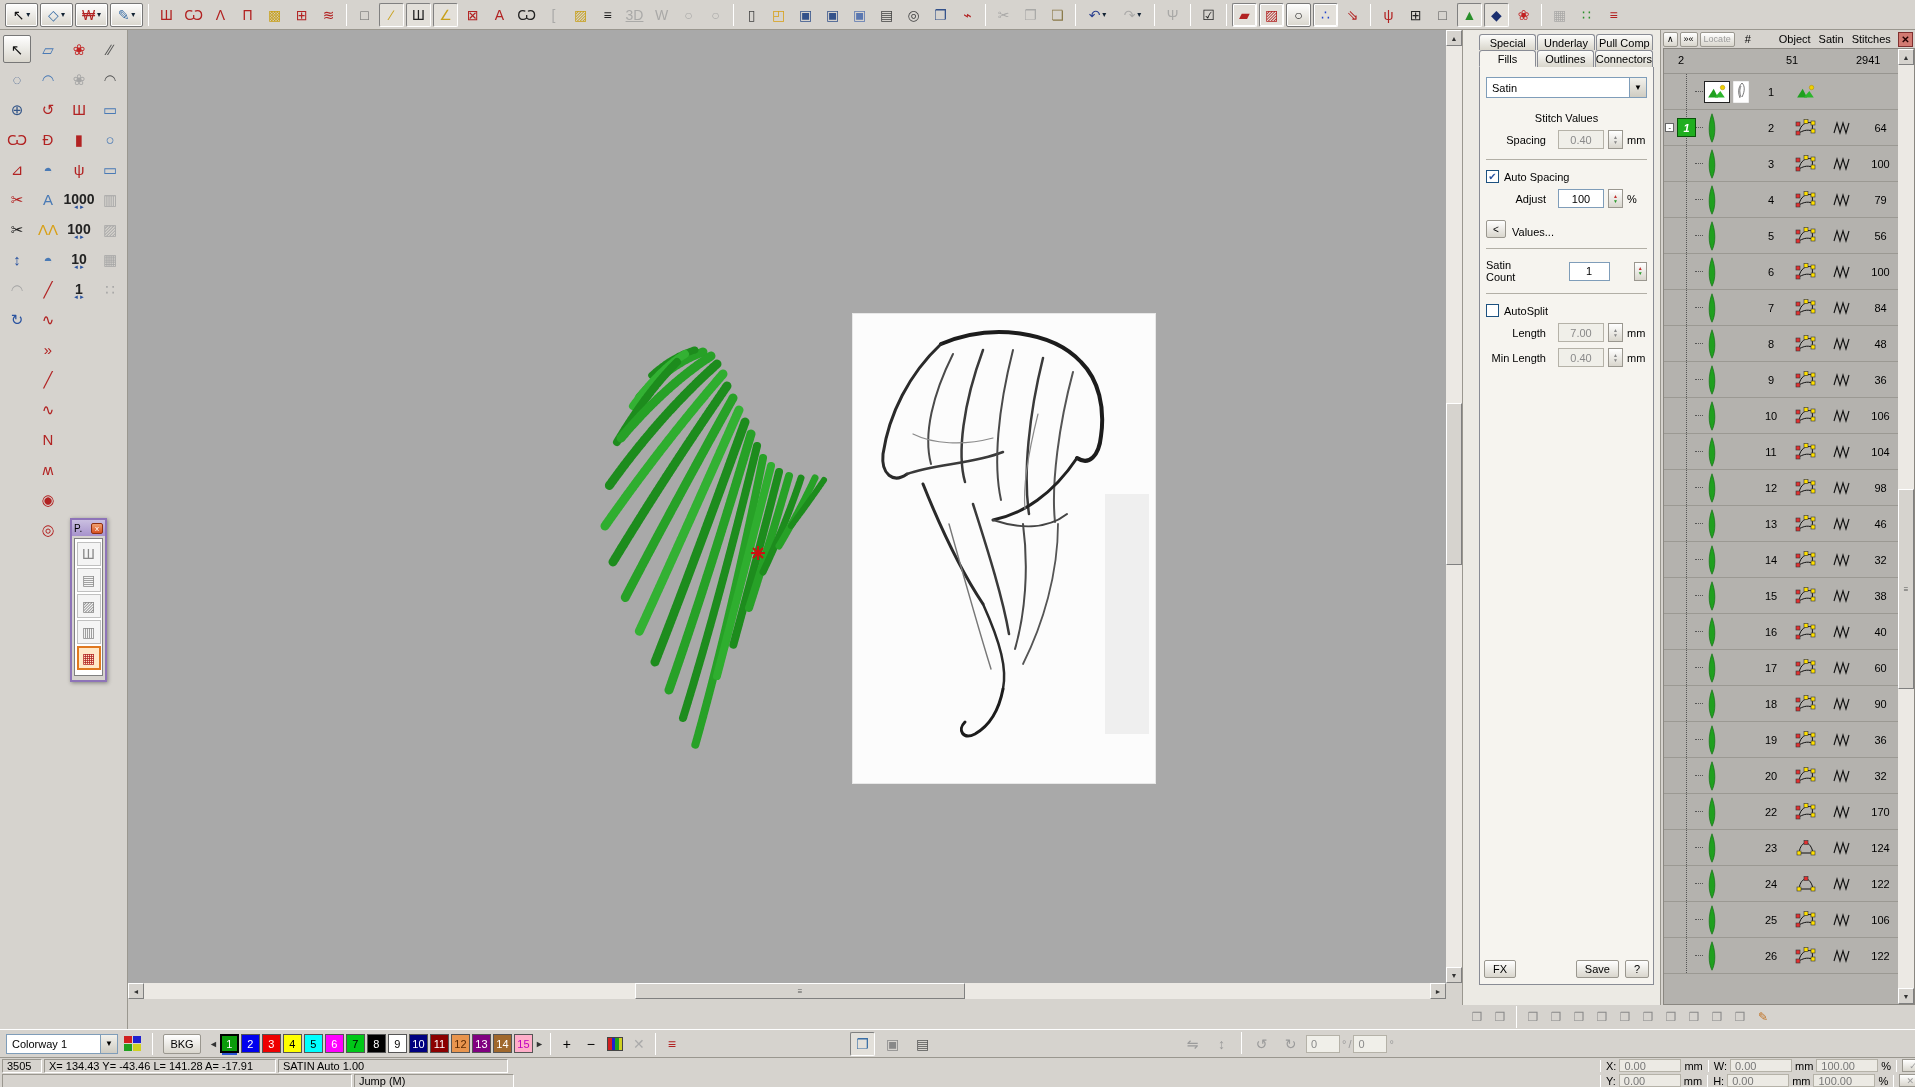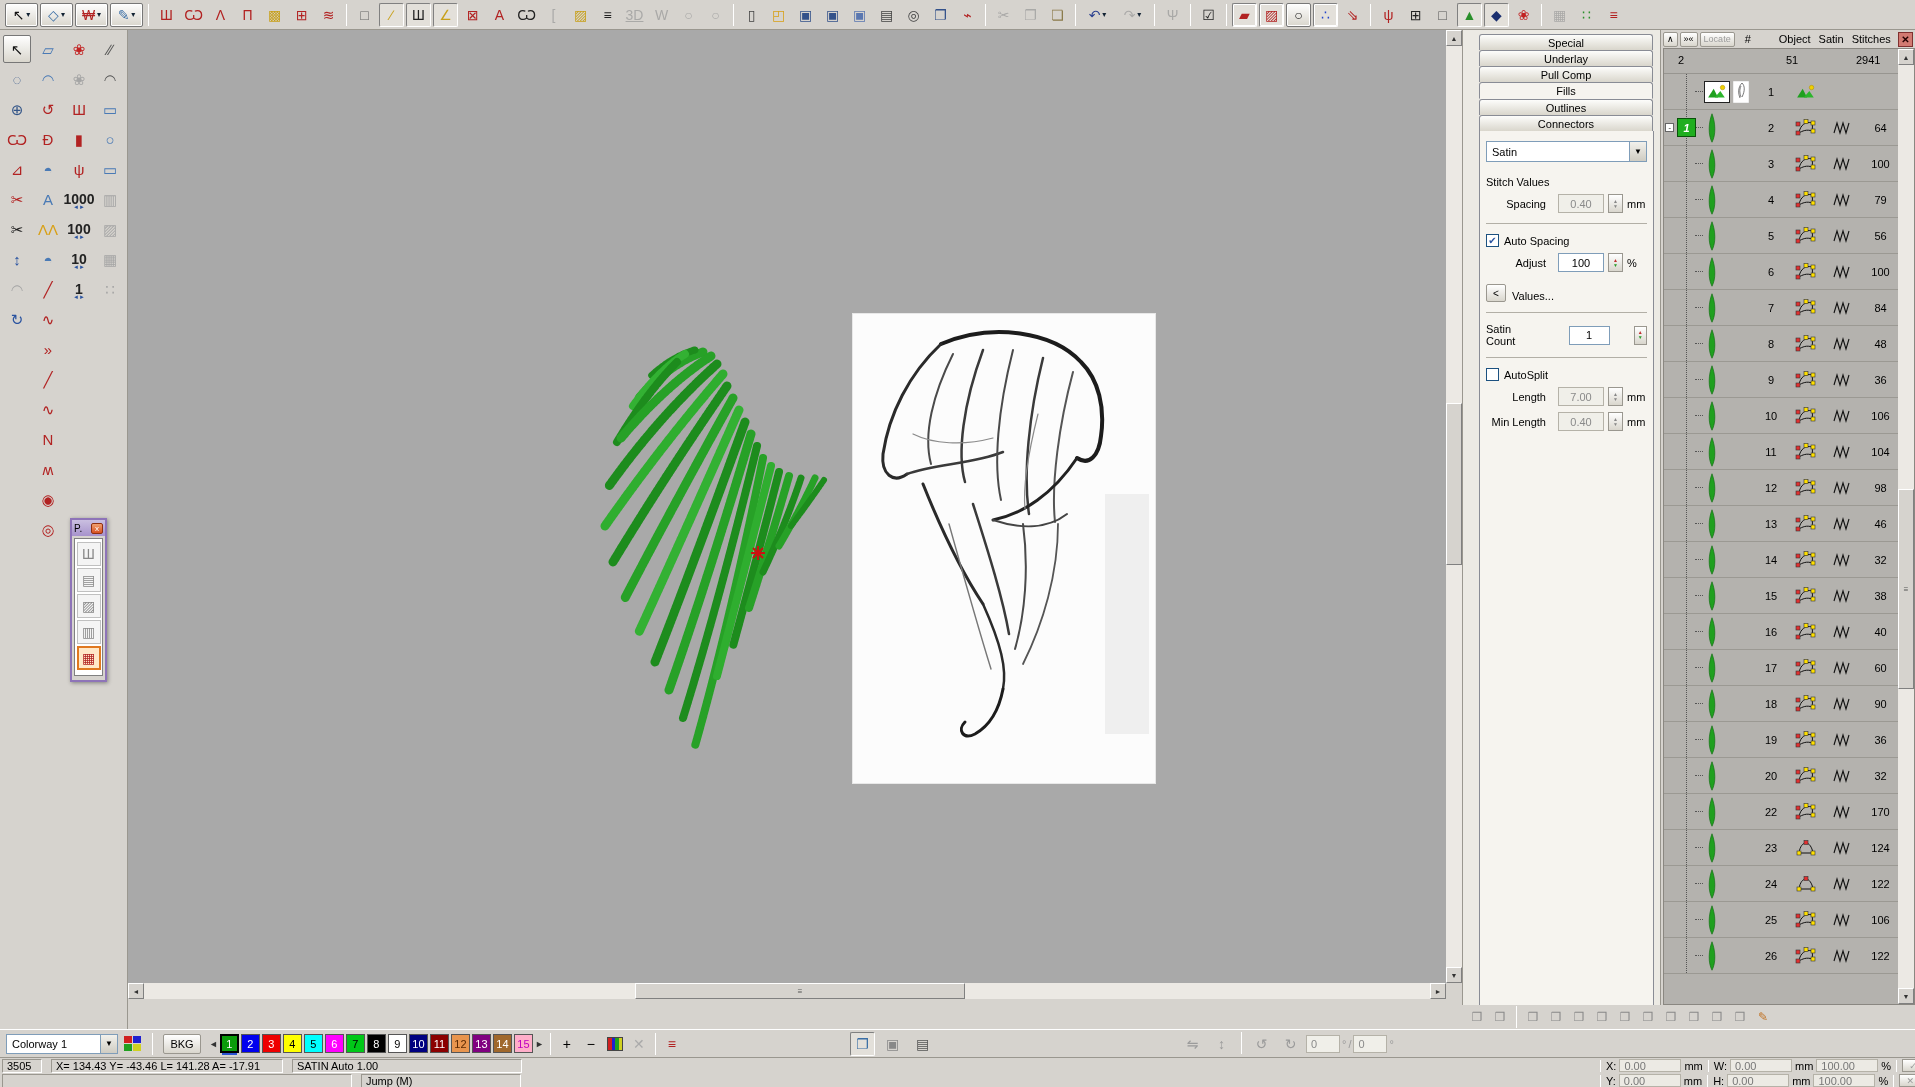--- a/index.html
+++ b/index.html
@@ -55,32 +55,32 @@
     border:1px solid #903010; color:#fff; font-size:8px; line-height:9px; text-align:center; border-radius:2px; }
   #fpal-body { margin:2px; background:#fff; border:1px solid #808080; height:138px;
     display:flex; flex-direction:column; align-items:center; padding-top:3px; }
   .fpi { width:24px; height:24px; margin-bottom:2px; display:flex; align-items:center;
     justify-content:center; border:1px solid #c0c0c0; background:#f4f4f4; }
   .fpi .g { font-size:14px; }
   .fpi.selected { border:2px solid #e07820; background:#ffe8c8; }
   
   #props { position:absolute; left:1462px; top:30px; width:198px; height:975px;
     background:#eceae4; border-left:1px solid #9a978f; padding:4px 6px 0 16px; }
-  .tabrow { display:flex;flex-direction:column; }
+  .tabrow { display:flex; }
   .tab { flex:1; text-align:center; font-size:11px; padding:2px 0 1px;
     border:1px solid #898c95; border-bottom:none; border-radius:3px 3px 0 0;
     background:linear-gradient(#fdfdfb,#d9d6cc); margin-right:1px; }
   .tab.active { background:#f6f4ef; position:relative; z-index:2; border-bottom:1px solid #f6f4ef; }
   #props-content { border:1px solid #898c95; border-top:none; background:#f6f4ef;
     height:918px; padding:10px 6px 0; position:relative; }
   .combo { display:flex; height:21px; border:1px solid #7f9db9; background:#fff;
     align-items:center; padding-left:5px; }
   .combo .dd { margin-left:auto; width:17px; height:100%; display:flex; align-items:center;
     justify-content:center; font-size:8px; background:linear-gradient(#f2f1ec,#cfccc2); border-left:1px solid #7f9db9; }
-  .sect-title { margin:14px 0 6px; }
+  .sect-title { text-align:center; margin:14px 0 6px; }
   .frow { display:flex; align-items:center; justify-content:flex-end; margin:6px 0; gap:4px; }
   .frow .lab { margin-right:8px; }
   .nin { width:46px; height:19px; border:1px solid #7f9db9; background:#fff;
     display:flex; align-items:center; justify-content:center; }
   .nin.dis { background:#f0efe9; color:#8a8a8a; border-color:#b5b2a8; }
   .spin { width:15px; height:19px; border:1px solid #9a978f; background:linear-gradient(#fff,#d9d6cd);
     display:flex; flex-direction:column; align-items:center; justify-content:center; line-height:1; }
   .spin::before { content:"▲"; font-size:5px; color:#888; }
   .spin::after { content:"▼"; font-size:5px; color:#888; }
   .spin.rg::before { color:#c03030; }
@@ -161,21 +161,21 @@
   .cbi { width:24px; height:22px; display:flex; align-items:center; justify-content:center; }
   .cbi .g { font-size:14px; }
   .paintico { width:16px; height:14px; background:linear-gradient(90deg,#d02020 25%,#2020d0 25% 50%,#20a020 50% 75%,#d0d020 75%); border:1px solid #444; }
   #cb-mid { position:absolute; left:849px; display:flex; gap:3px; }
   #transform { position:absolute; left:1179px; display:flex; align-items:center; gap:2px; color:#9b9b9b; }
   .tin { width:34px; height:18px; border:1px solid #b5b2a8; background:#f0efe9;
     color:#8a8a8a; display:flex; align-items:center; padding-left:4px; }
   
   #statusbar { position:absolute; left:0; top:1057px; width:1915px; height:30px; background:#d6d3ce;
     border-top:1px solid #9a978f; font-size:11px; }
-  .srow { position:absolute; left:2px; height:14px; display:flex; gap:9px; }
+  .srow { position:absolute; left:2px; height:14px; display:flex; gap:2px; }
   .scell { border:1px solid; border-color:#9a978f #fff #fff #9a978f; background:#d6d3ce;
     padding:0 4px; display:flex; align-items:center; height:14px; white-space:nowrap; }
   #sfields { position:absolute; left:1598px; top:0; height:30px; display:flex; flex-direction:column; }
   .frow2 { display:flex; align-items:center; height:15px; gap:3px; }
   .sin { width:62px; height:13px; border:1px solid #b5b2a8; background:#eceae4; color:#777;
     display:flex; align-items:center; padding-left:4px; }
   .sbtn2 { width:22px; height:13px; border:1px solid #9a978f; background:linear-gradient(#fff,#d9d6cd);
     display:flex; align-items:center; justify-content:center; font-size:9px; color:#9a9a9a; }
   .vsep { width:1px; height:12px; background:#9a978f; border-right:1px solid #fff; margin:0 2px; }
 </style>

